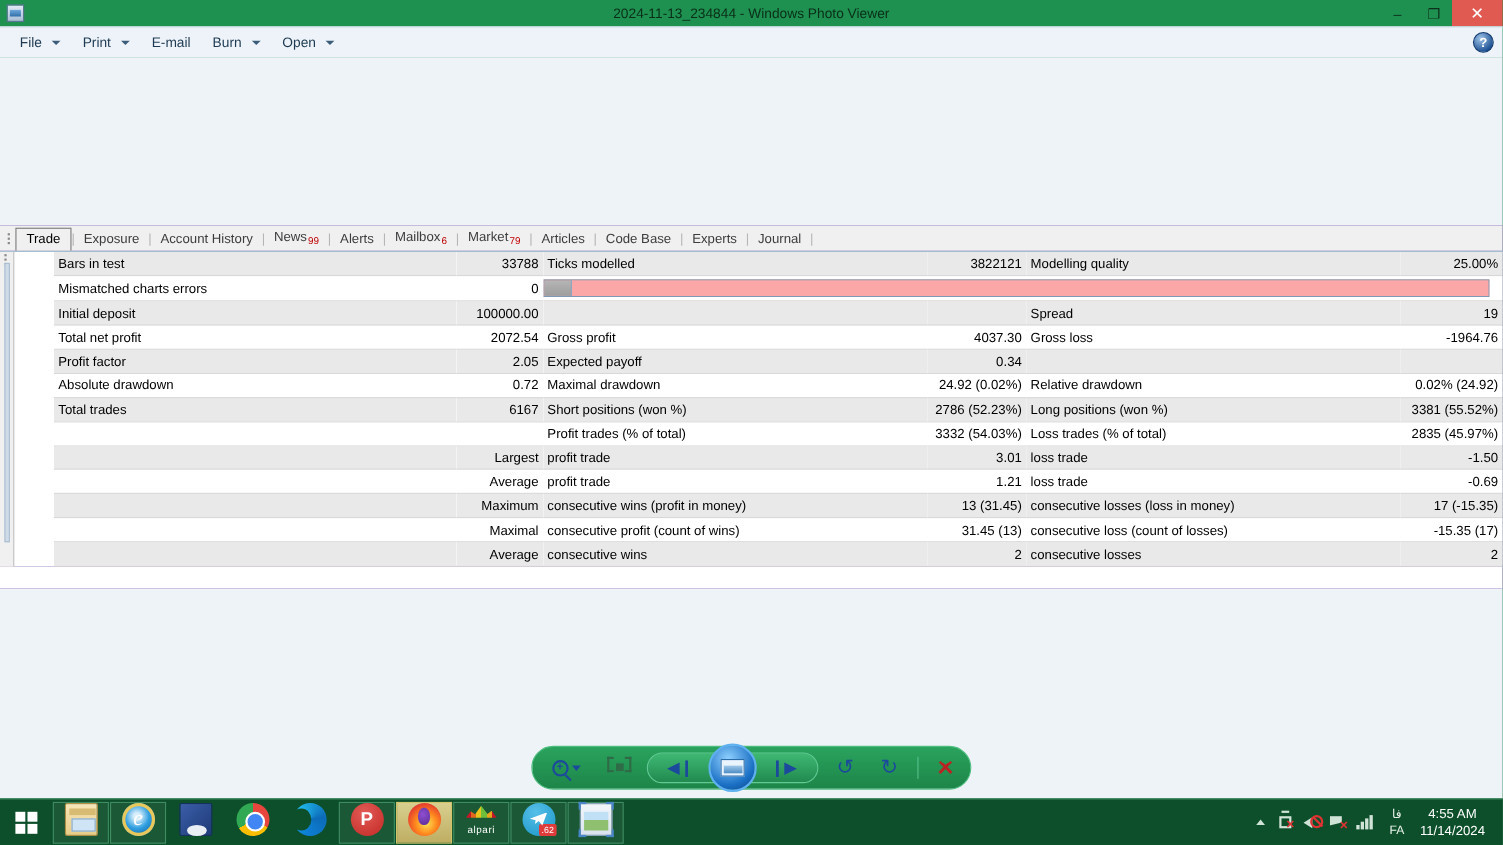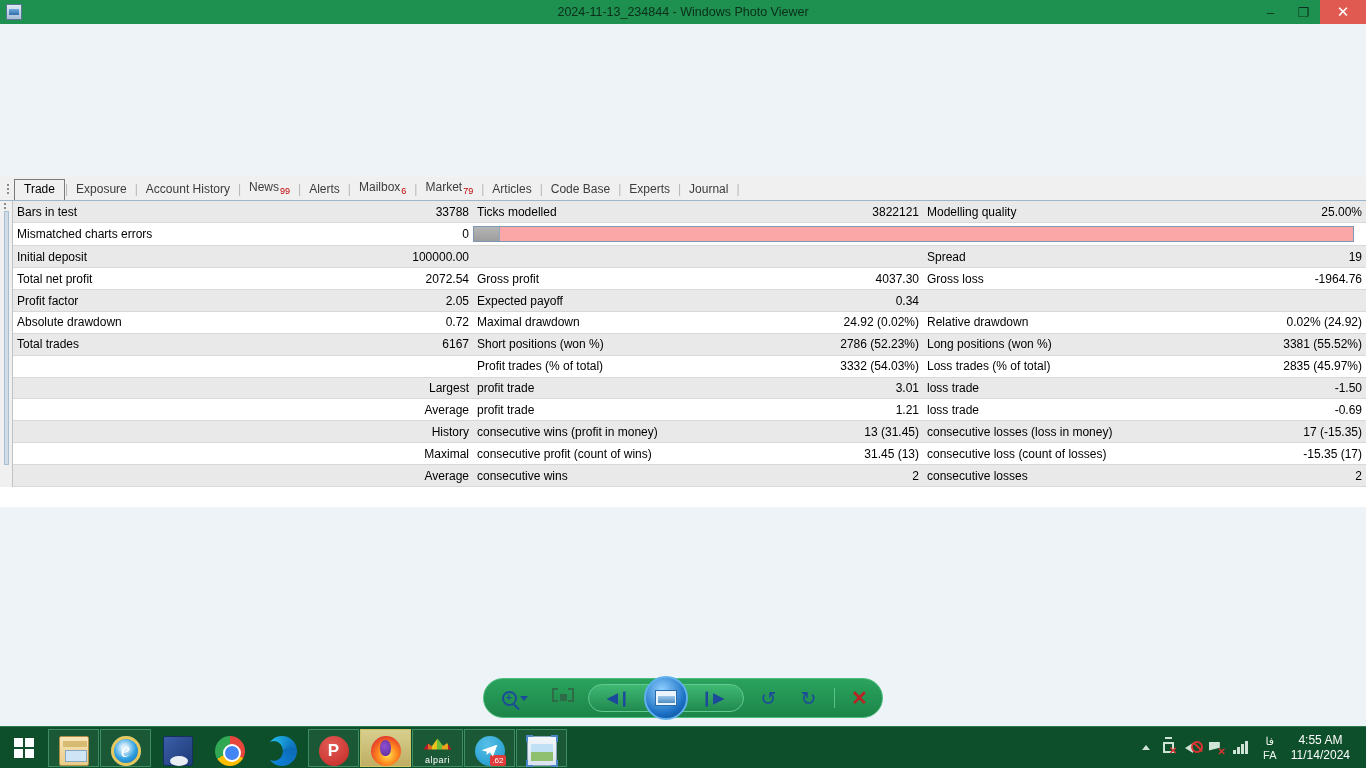--- a/index.html
+++ b/index.html
@@ -114,20 +114,21 @@
   }
   .tab .badge { color: #c00000; font-size: 9px; vertical-align: sub; margin-left: 1px; }
   .tab-sep { color: #b6b6b6; font-size: 12px; padding: 3px 0 4px 0; }
 
   #report-frame {
     border-top: 1px solid #9db6cc;
     background: #fff;
     height: 287px;
     position: relative;
     display: flex;
+    gap: 36px;
   }
   #report-gutter {
     width: 13px; background: #f0f0f0;
     border-right: 1px solid #c3c3c3;
     position: relative; flex: none;
   }
   #report-gutter .dots {
     position: absolute; left: 4px; top: 2px;
     display: flex; flex-direction: column; gap: 2px;
   }
@@ -264,21 +265,21 @@
     display: flex; align-items: center; justify-content: center;
   }
   .winlogo {
     width: 20px; height: 20px;
     display: grid; grid-template-columns: 1fr 1fr; grid-template-rows: 1fr 1fr;
     gap: 2px;
   }
   .winlogo i { background: #fff; display: block; }
   .tb-item {
     width: 51px; height: 38px; margin-right: 1px;
-    display: flex; align-items: flex-end; justify-content: center;
+    display: flex; align-items: flex-start; justify-content: center;
     border: 1px solid transparent;
     position: relative;
   }
   .tb-item.open { border-color: #3f8c62; background: rgba(255,255,255,0.06); }
   .tb-item.active-hl {
     border-color: #cfc46a;
     background: linear-gradient(#d8cf8e, #bfae63);
   }
   .tb-icon { width: 30px; height: 30px; position: relative; }
 
@@ -407,20 +408,42 @@
   <div id="title-bar">
     <div id="title-icon"></div>
     <div id="title-text">2024-11-13_234844 - Windows Photo Viewer</div>
     <div class="win-btns">
       <div class="win-btn">–</div>
       <div class="win-btn">❐</div>
       <div class="win-btn close">✕</div>
     </div>
   </div>
 
+  <div id="menu-bar">
+    <div class="menu-item">
+      <span>File</span>
+      <span class="caret"></span>
+    </div>
+    <div class="menu-item">
+      <span>Print</span>
+      <span class="caret"></span>
+    </div>
+    <div class="menu-item">
+      <span>E-mail</span>
+    </div>
+    <div class="menu-item">
+      <span>Burn</span>
+      <span class="caret"></span>
+    </div>
+    <div class="menu-item">
+      <span>Open</span>
+      <span class="caret"></span>
+    </div>
+    <div id="help-icon">?</div>
+  </div>
 
   <div id="viewer-body">
 
     <div id="image-canvas">
       <div id="mt4-shot">
 
         <div id="tab-strip">
           <div id="tab-grip">
             <i></i>
               <i></i>
@@ -571,21 +594,21 @@
               <tr class="even">
                 <td class="lbl"></td>
                 <td class="val">Average</td>
                 <td class="lbl">profit trade</td>
                 <td class="val">1.21</td>
                 <td class="lbl">loss trade</td>
                 <td class="val">-0.69</td>
               </tr>
               <tr class="odd">
                 <td class="lbl"></td>
-                <td class="val">History</td>
+                <td class="val">Maximum</td>
                 <td class="lbl">consecutive wins (profit in money)</td>
                 <td class="val">13 (31.45)</td>
                 <td class="lbl">consecutive losses (loss in money)</td>
                 <td class="val">17 (-15.35)</td>
               </tr>
               <tr class="even">
                 <td class="lbl"></td>
                 <td class="val">Maximal</td>
                 <td class="lbl">consecutive profit (count of wins)</td>
                 <td class="val">31.45 (13)</td>

